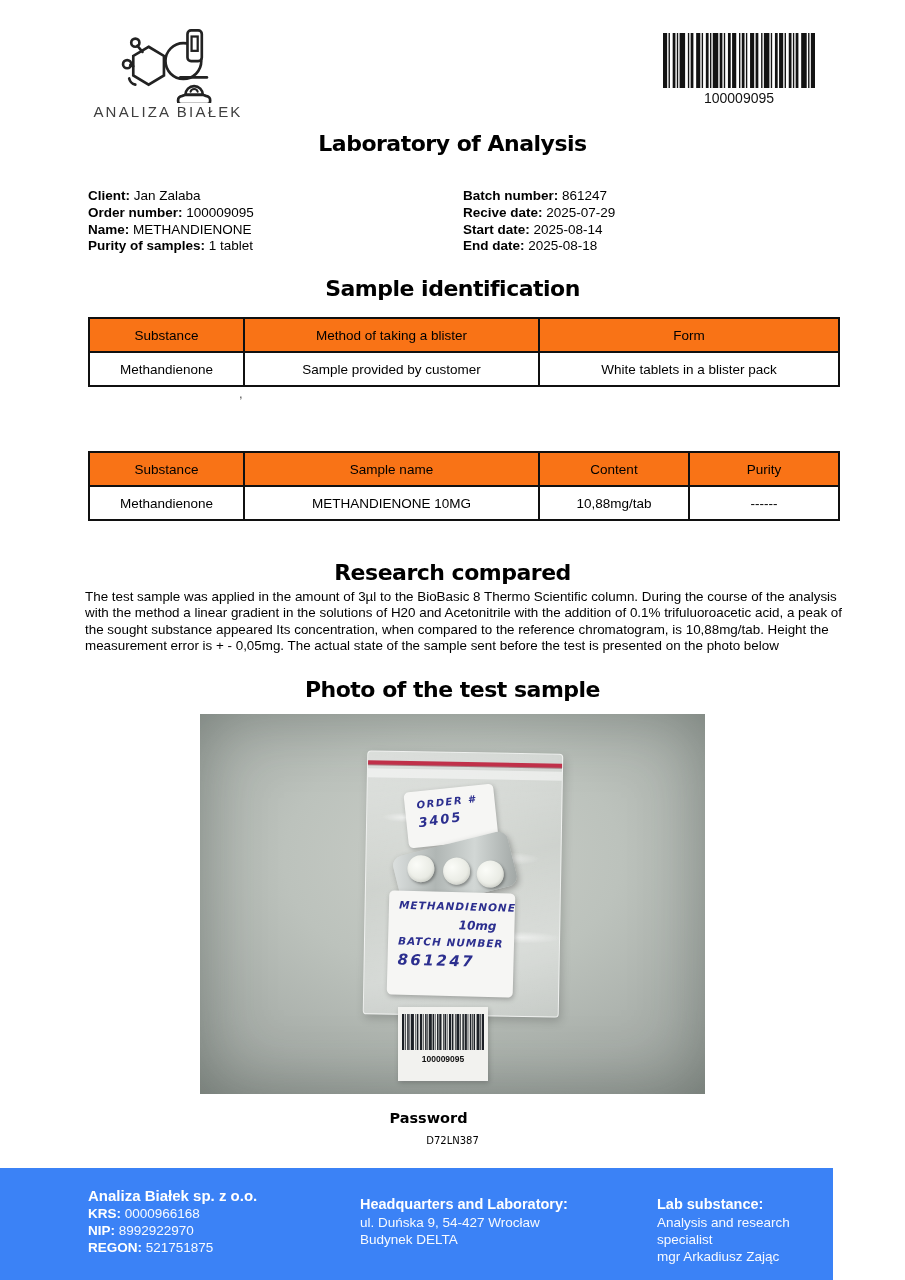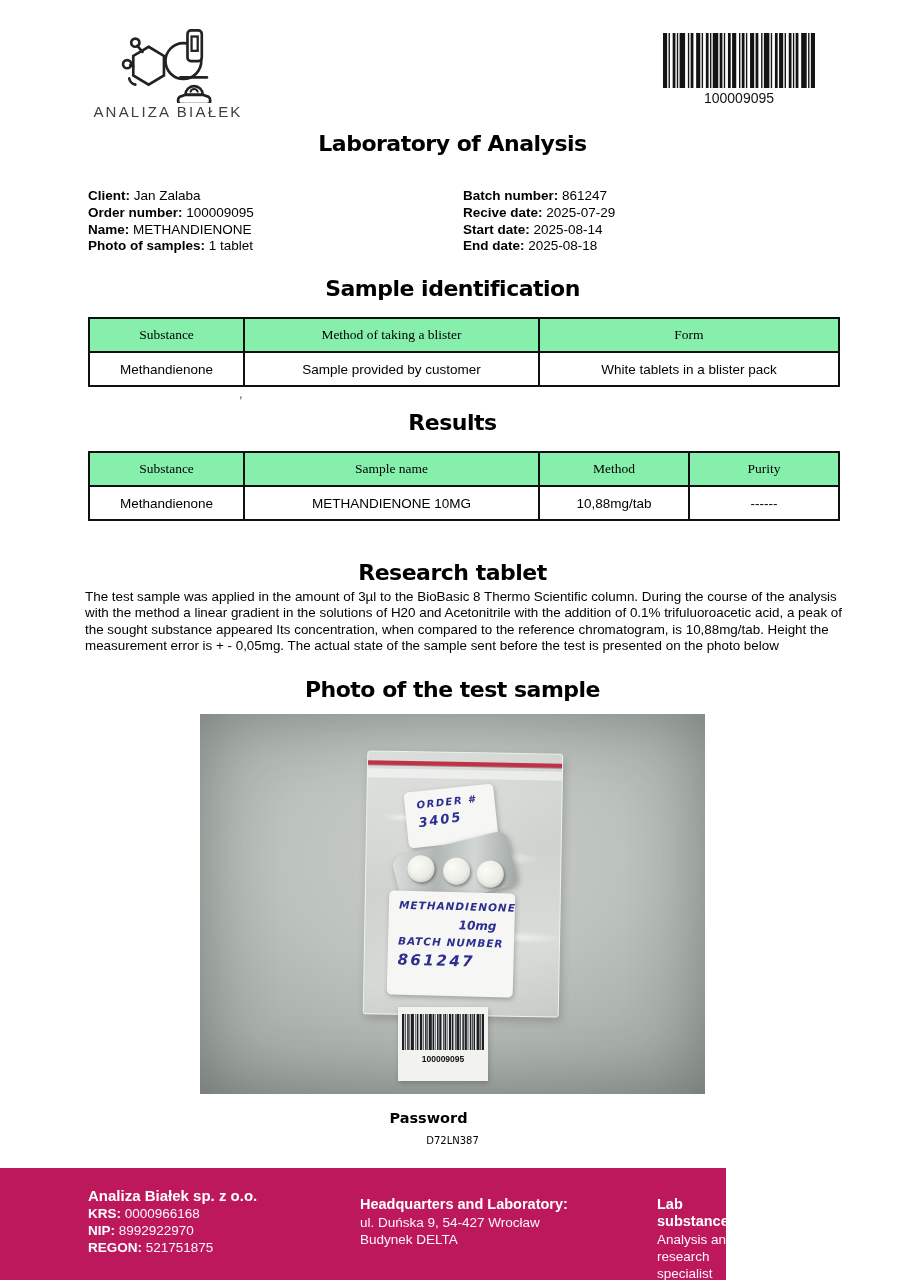--- a/index.html
+++ b/index.html
@@ -32,21 +32,21 @@
   #info-right { left:463px; }
   .info-row b { font-weight:bold; }
   
   .doc-table { position:absolute; left:88px; width:750px; border-collapse:collapse; table-layout:fixed; }
   #table-sample  { top:317px; }
   #table-results { top:451px; }
   .doc-table th, .doc-table td {
     border:2px solid #101010; height:34px; text-align:center; vertical-align:middle;
     font-size:13.5px; font-weight:400; padding:0 4px;
   }
-  .doc-table th { background:#86efac;font-family:Liberation Serif, serif; }
+  .doc-table th { background:#f97316; }
   .stray-mark { position:absolute; left:239px; top:386px; font-size:13px; color:#555; }
   
   .comment-text {
     position:absolute; left:85px; top:589px; width:772px;
     font-size:13.4px; line-height:16.4px; color:#000;
   }
   
   .photo {
     position:absolute; left:200px; top:714px; width:505px; height:380px; overflow:hidden;
     background:radial-gradient(ellipse 420px 300px at 50% 38%, #c9cdc7 0%, #bcc2bc 40%, #a8aea9 75%, #979d98 100%);
@@ -98,21 +98,21 @@
     position:absolute; left:198px; top:293px; width:90px; height:74px;
     background:#f2f2ef; box-shadow:1px 2px 5px rgba(0,0,0,.2); text-align:center;
   }
   .photo-label .mini-barcode { position:absolute; left:4px; top:7px; width:82px; height:36px; }
   .photo-label .mini-barcode svg rect { fill:#1c2026; }
   .photo-label .num { position:absolute; left:0; top:47px; width:100%; font-size:8.5px; font-weight:bold; color:#111; }
   
   .pw-label { position:absolute; left:0; top:1110px; width:857px; text-align:center; font-weight:bold; font-size:14.5px; font-family:"DejaVu Sans", sans-serif; }
   .pw-value { position:absolute; left:0; top:1135px; width:905px; text-align:center; font-size:10px; font-family:"DejaVu Sans", sans-serif; }
   
-  .footer { position:absolute; left:0; top:1168px; width:726px; height:112px; background:#be185d; color:#fff; }
+  .footer { position:absolute; left:0; top:1168px; width:833px; height:112px; background:#3b82f6; color:#fff; }
   .f-col { position:absolute; font-size:13.5px; line-height:17px; }
   .f-col .f-title { font-weight:bold; font-size:14.5px; margin-bottom:1px; }
   #f-company { left:88px; top:19px; }
   #f-company .f-title { font-size:15px; }
   #f-hq   { left:360px; top:28px; }
   #f-tech { left:657px; top:28px; }
   .f-row b { font-weight:bold; }
   .f-row span, .f-line { color:rgba(255,255,255,.96); }
 </style>
 </head>
@@ -175,21 +175,21 @@
         <rect x="147.85" y="0" width="4.15" height="55"></rect>
       </svg></div>
   <div class="barcode-num">100009095</div>
 
   <div class="h-title" id="doc-title">Laboratory of Analysis</div>
 
   <div class="info-col" id="info-left">
     <div class="info-row"><b>Client:</b> <span>Jan Zalaba</span></div>
     <div class="info-row"><b>Order number:</b> <span>100009095</span></div>
     <div class="info-row"><b>Name:</b>&nbsp;<span>METHANDIENONE</span></div>
-    <div class="info-row"><b>Photo of samples:</b> <span>1 tablet</span></div>
+    <div class="info-row"><b>Purity of samples:</b> <span>1 tablet</span></div>
   </div>
   <div class="info-col" id="info-right">
     <div class="info-row"><b>Batch number:</b> <span>861247</span></div>
     <div class="info-row"><b>Recive date:</b>&nbsp;<span>2025-07-29</span></div>
     <div class="info-row"><b>Start date:</b>&nbsp;<span>2025-08-14</span></div>
     <div class="info-row"><b>End date:</b>&nbsp;<span>2025-08-18</span></div>
   </div>
 
   <div class="h-title" id="h-sample">Sample identification</div>
   <table class="doc-table" id="table-sample">
@@ -206,45 +206,44 @@
     </tr>
     <tr>
       <td>Methandienone</td>
       <td>Sample provided by customer</td>
       <td>White tablets in a blister pack</td>
     </tr>
   </tbody>
     </table>
   <div class="stray-mark">,</div>
 
-  <div class="h-title" id="h-results">Results</div>
   <table class="doc-table" id="table-results">
     <colgroup>
         <col style="width:155px">
         <col style="width:295px">
         <col style="width:150px">
         <col style="width:150px">
       </colgroup>
     <tbody>
         <tr>
       <th>Substance</th>
       <th>Sample name</th>
-      <th>Method</th>
+      <th>Content</th>
       <th>Purity</th>
     </tr>
     <tr>
       <td>Methandienone</td>
       <td>METHANDIENONE 10MG</td>
       <td>10,88mg/tab</td>
       <td>------</td>
     </tr>
   </tbody>
     </table>
 
-  <div class="h-title" id="h-comment">Research tablet</div>
+  <div class="h-title" id="h-comment">Research compared</div>
   <p class="comment-text">The test sample was applied in the amount of 3µl to the BioBasic 8 Thermo Scientific column. During the course of the analysis with the method a linear gradient in the solutions of H20 and Acetonitrile with the addition of 0.1% trifuluoroacetic acid, a peak of the sought substance appeared Its concentration, when compared to the reference chromatogram, is 10,88mg/tab. Height the measurement error is + - 0,05mg. The actual state of the sample sent before the test is presented on the photo below</p>
 
   <div class="h-title" id="h-photo">Photo of the test sample</div>
   <div class="photo">
     <div class="bag">
       <div class="bag-zip"></div>
       <div class="bag-seal"></div>
     </div>
     <div class="note-card note1">
       <div class="l1">ORDER #</div>

